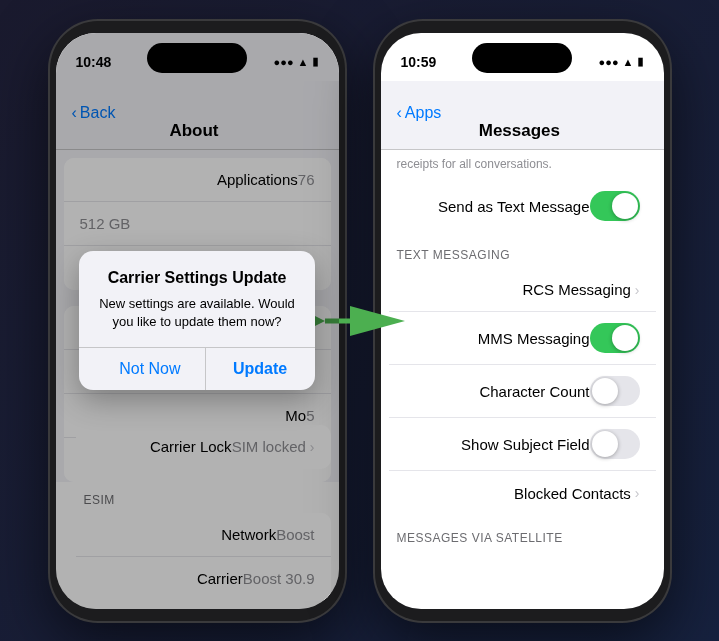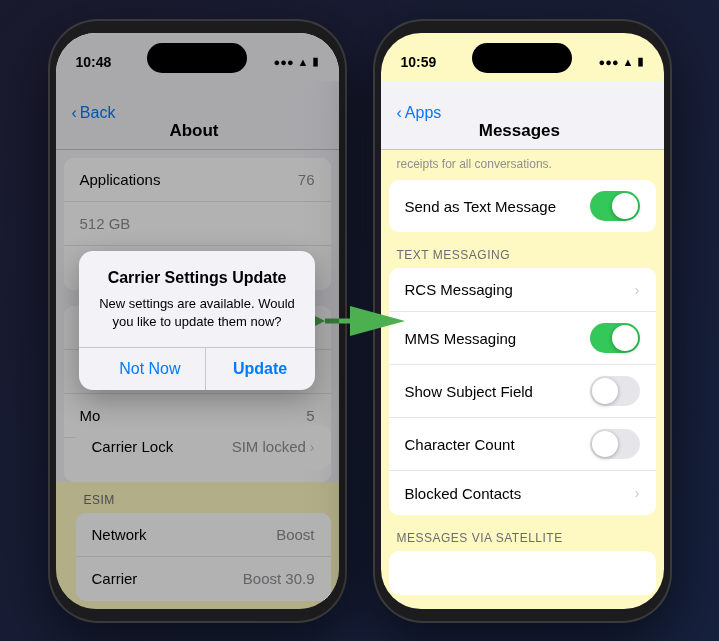--- a/index.html
+++ b/index.html
@@ -33,21 +33,21 @@
       box-shadow: 0 0 0 2px #3a3a3c, 0 20px 60px rgba(0,0,0,0.6);
       overflow: hidden;
       flex-shrink: 0;
     }
     .phone-screen {
       position: absolute;
       top: 12px;
       left: 6px;
       right: 6px;
       bottom: 12px;
-      background: #fef9c3;
+      background: #ffffff;
       border-radius: 40px;
       overflow: hidden;
     }
     .dynamic-island {
       position: absolute;
       top: 10px;
       left: 50%;
       transform: translateX(-50%);
       width: 100px;
       height: 30px;
@@ -105,20 +105,21 @@
     .settings-content {
       background: #f2f2f7;
       flex: 1;
       overflow: hidden;
     }
     .settings-list {
       background: #fff;
       border-radius: 10px;
       margin: 0 8px;
       overflow: hidden;
+      text-align: right;
     }
     .settings-row {
       display: flex;
       align-items: center;
       padding: 11px 16px;
       border-bottom: 0.5px solid #e5e5ea;
       min-height: 44px;
       background: #fff;
     }
     .settings-row:last-child {
@@ -407,34 +408,34 @@
           </div>
 
           <div class="settings-row">
             <span class="row-label">MMS Messaging</span>
             <div class="toggle on">
               <div class="toggle-knob"></div>
             </div>
           </div>
 
           <div class="settings-row">
+            <span class="row-label">Character Count</span>
+            <div class="toggle off">
+              <div class="toggle-knob"></div>
+            </div>
+          </div>
+
+          <div class="settings-row">
             <span class="row-label">Show Subject Field</span>
             <div class="toggle off">
               <div class="toggle-knob"></div>
             </div>
           </div>
 
           <div class="settings-row">
-            <span class="row-label">Character Count</span>
-            <div class="toggle off">
-              <div class="toggle-knob"></div>
-            </div>
-          </div>
-
-          <div class="settings-row">
             <span class="row-label">Blocked Contacts</span>
             <span class="row-chevron">›</span>
           </div>
         </div>
 
         <div class="section-header-text">MESSAGES VIA SATELLITE</div>
         <div class="settings-list">
           <div class="settings-row">
             
           </div>

